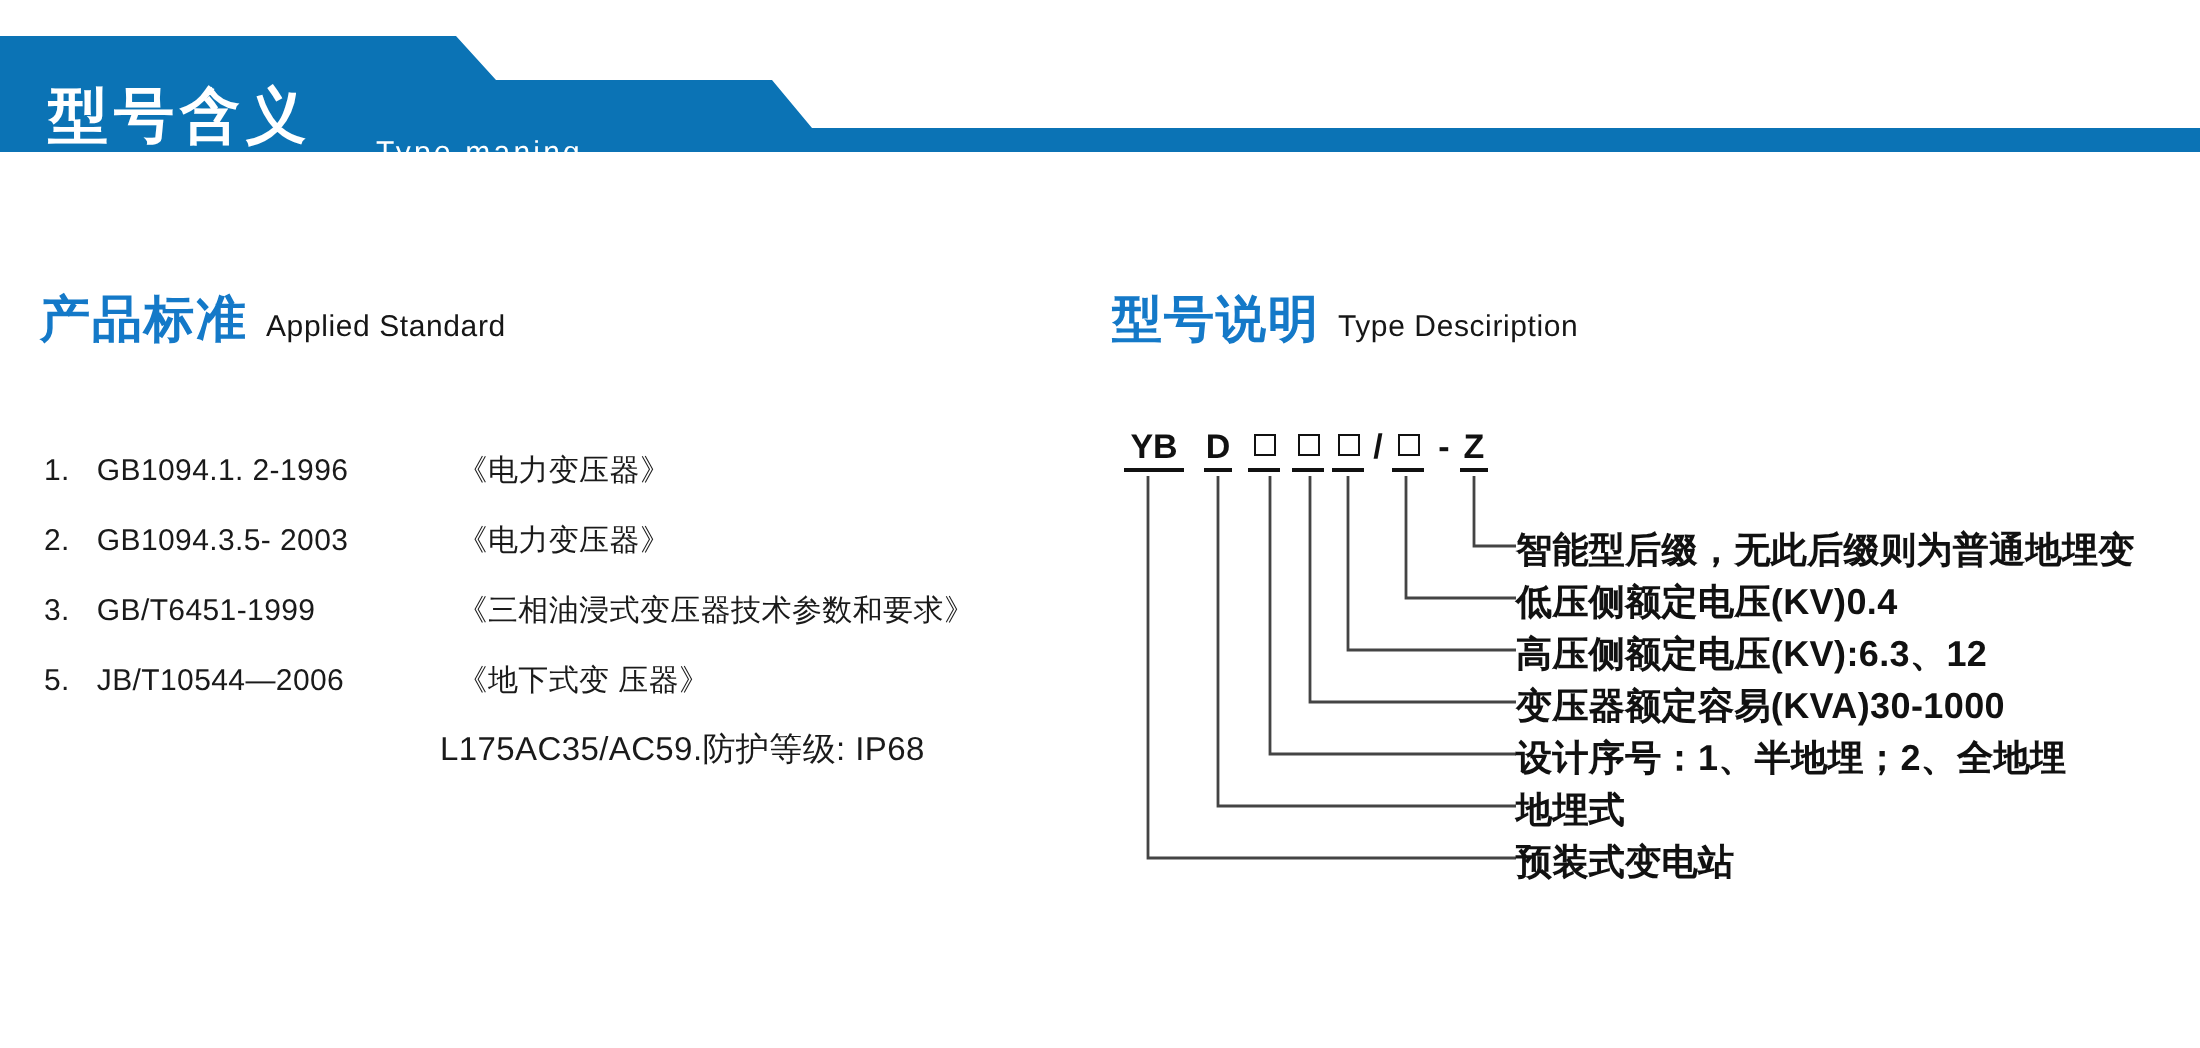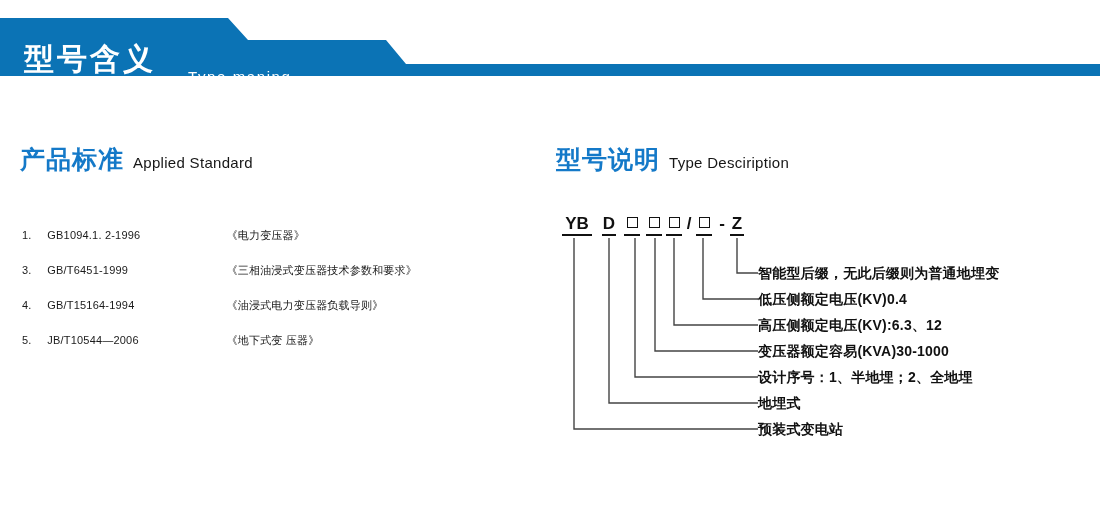--- a/index.html
+++ b/index.html
@@ -71,21 +71,21 @@
   #head-right { left: 556px; top: 143px; }
 
   
   .std-list {
     position: absolute;
     left: 22px;
     top: 218px;
     width: 520px;
   }
   .std-item {
-    font-size: 11px;
+    font-size: 15px;
     line-height: 35px;
     color: #1a1a1a;
     white-space: nowrap;
     letter-spacing: 0.2px;
   }
   .std-item .no   { display: inline-block; }
   .std-item .code { display: inline-block; }
   .std-item .name { display: inline-block; }
   .std-cont {
     font-size: 16.5px;
@@ -133,21 +133,21 @@
   .slash, .dash {
     font-weight: 700;
     font-size: 17px;
   }
 
   .leaders { position: absolute; left: 0; top: 0; }
 
   .labels { position: absolute; left: 202px; top: 0; width: 340px; }
   .label-line {
     position: absolute;
-    font-size: 14px;
+    font-size: 18px;
     font-weight: 700;
     color: #111;
     white-space: nowrap;
     letter-spacing: 0.2px;
     line-height: 1;
   }
 </style>
 </head>
 <body>
 
@@ -168,41 +168,42 @@
 </div>
 
 <div class="std-list">
 
   <div class="std-item">
     <span class="no" style="width: 22px;">1.</span>
     <span class="code" style="width: 176px;">GB1094.1. 2-1996</span>
     <span class="name" style="white-space: nowrap;">《电力变压器》</span>
   </div>
 
+  <div class="std-item">
+    <span class="no" style="width: 22px;">2.</span>
+    <span class="code" style="width: 176px;">GB1094.3.5- 2003</span>
+    <span class="name" style="white-space: nowrap;">《电力变压器》</span>
+  </div>
 
   <div class="std-item">
     <span class="no" style="width: 22px;">3.</span>
     <span class="code" style="width: 176px;">GB/T6451-1999</span>
     <span class="name" style="white-space: nowrap;">《三相油浸式变压器技术参数和要求》</span>
   </div>
 
-  <div class="std-item">
-    <span class="no" style="width: 22px;">4.</span>
-    <span class="code" style="width: 176px;">GB/T15164-1994</span>
-    <span class="name" style="white-space: nowrap;">《油浸式电力变压器负载导则》</span>
-  </div>
 
   <div class="std-item">
     <span class="no" style="width: 22px;">5.</span>
     <span class="code" style="width: 176px;">JB/T10544—2006</span>
     <span class="name" style="white-space: nowrap;">《地下式变 压器》</span>
   </div>
 
 
 
+  <div class="std-cont">L175AC35/AC59.防护等级: IP68</div>
 </div>
 
 <div class="typecode">
 
   <div class="code-row">
     <span class="code-seg ul" style="left:6px;  width:30px;">YB</span>
     <span class="code-seg ul" style="left:46px; width:14px;">D</span>
 
     <span class="code-seg ul" style="left:68px; width:16px;">
       <span class="box"></span>

